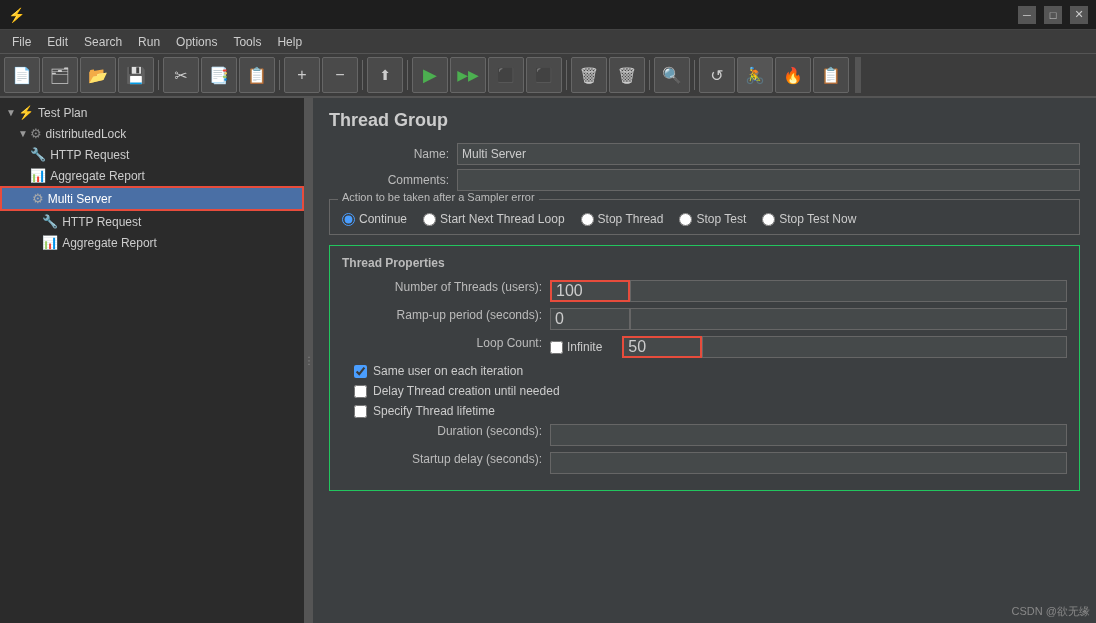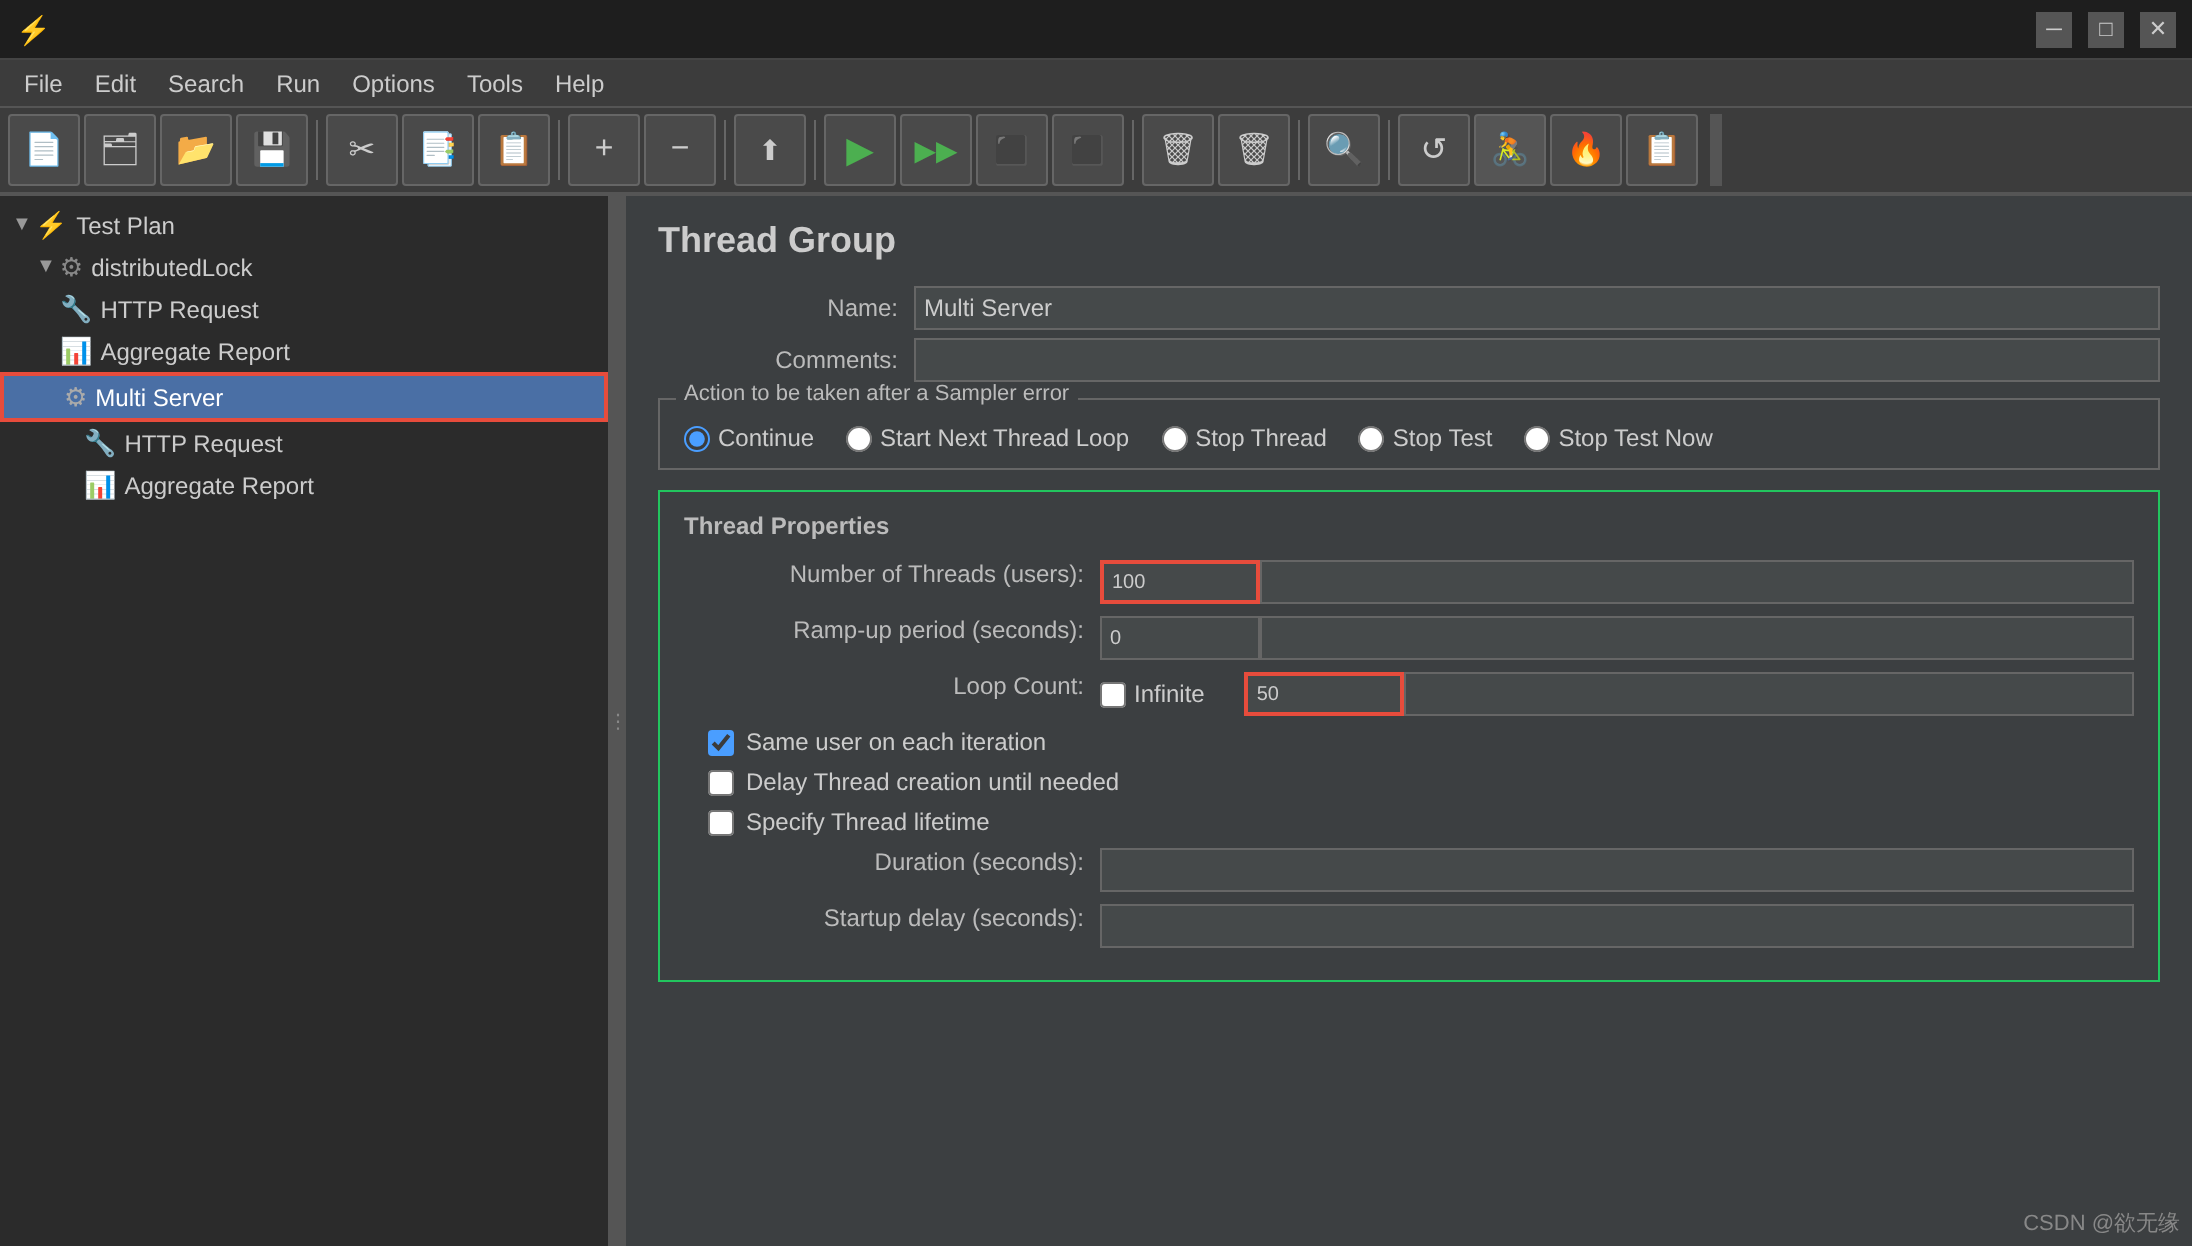--- a/index.html
+++ b/index.html
@@ -176,21 +176,21 @@
       font-size: 12px;
       flex-shrink: 0;
     }
     .tp-input {
       width: 80px;
       height: 22px;
       background: #45494a;
       border: 1px solid #666;
       color: #ccc;
       padding: 2px 4px;
-      font-size: 10px;
+      font-size: 16px;
     }
     .tp-input.highlighted {
       border: 2px solid #e74c3c;
     }
     .tp-input-wide {
       flex: 1;
       height: 22px;
       background: #45494a;
       border: 1px solid #666;
       color: #ccc;

